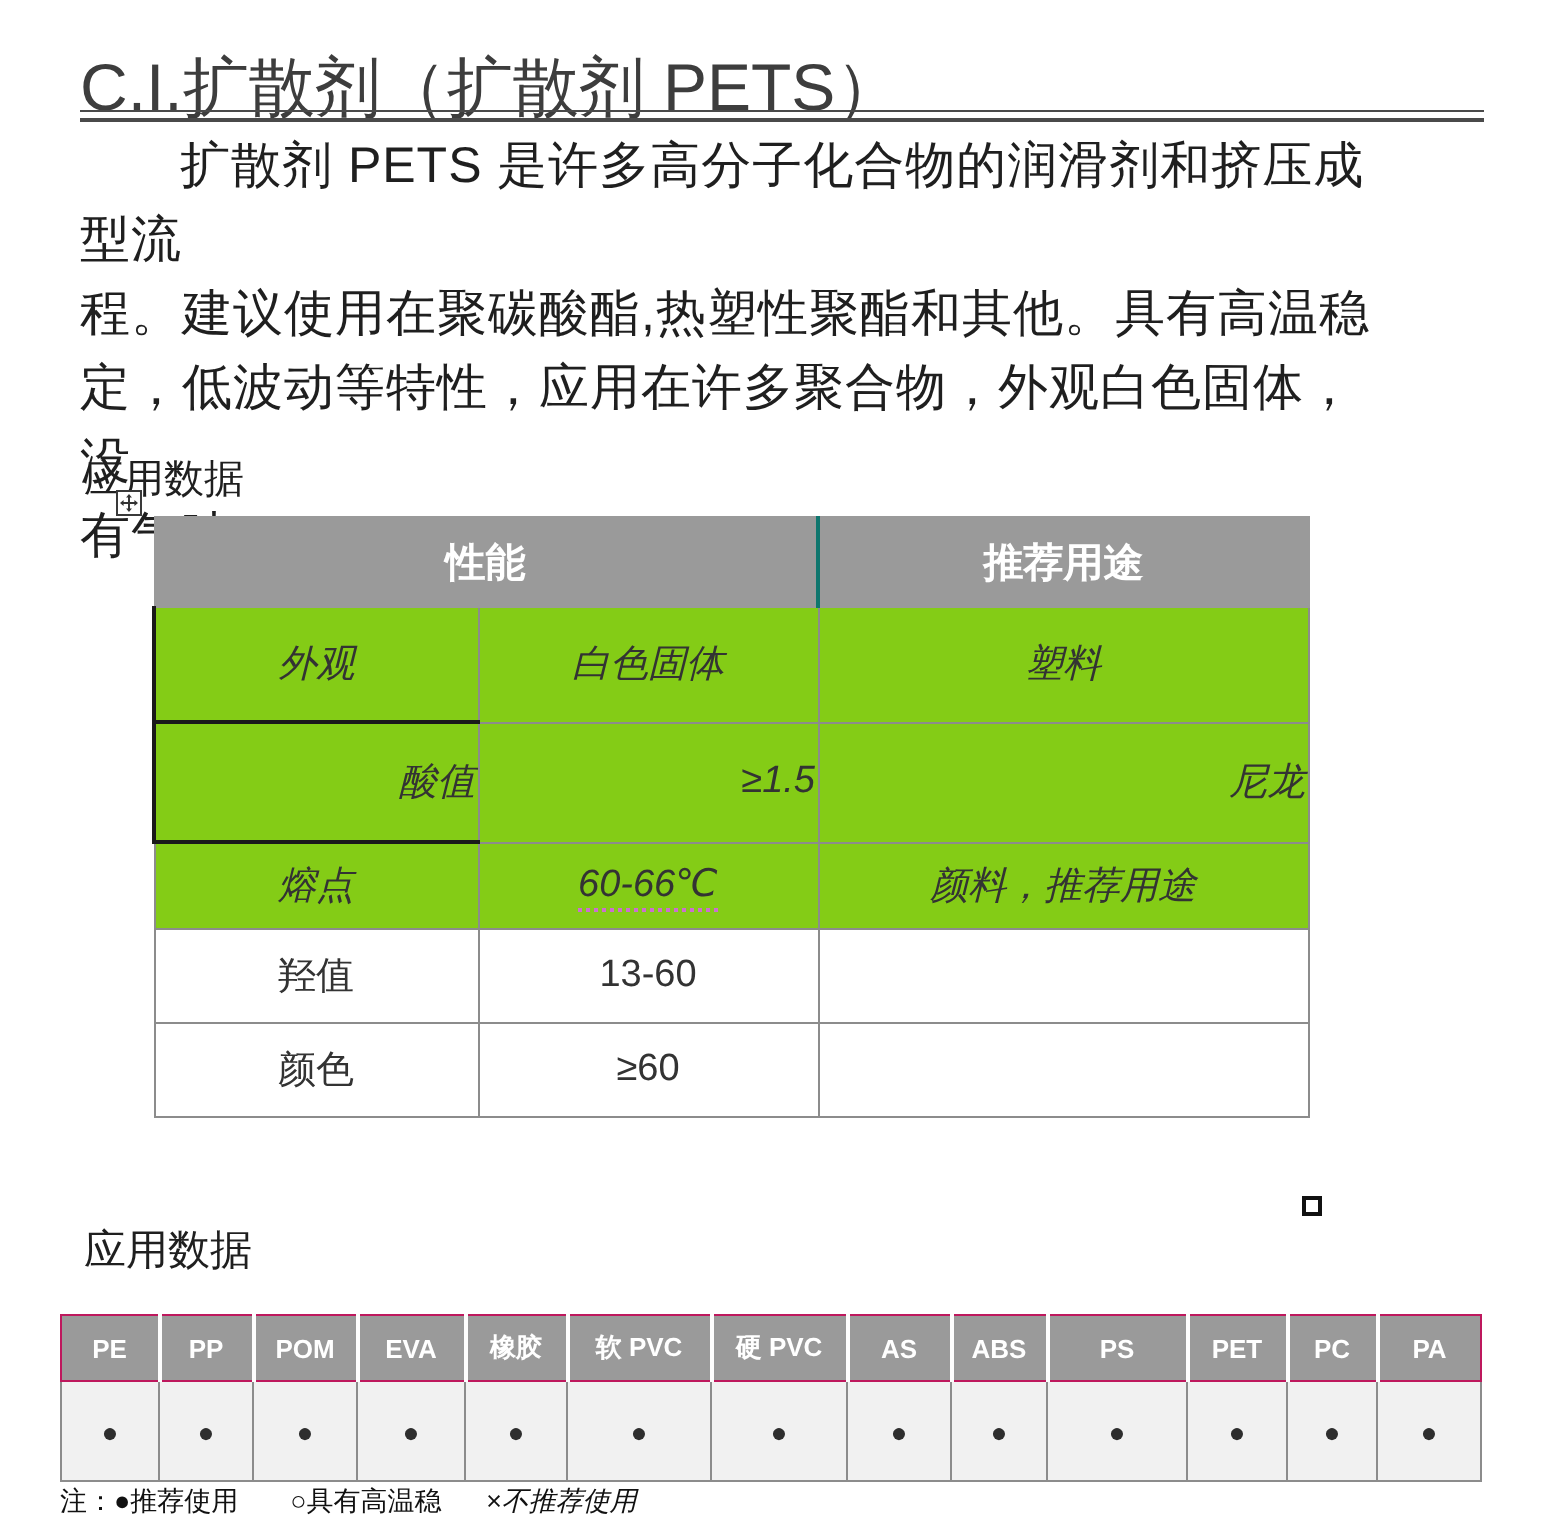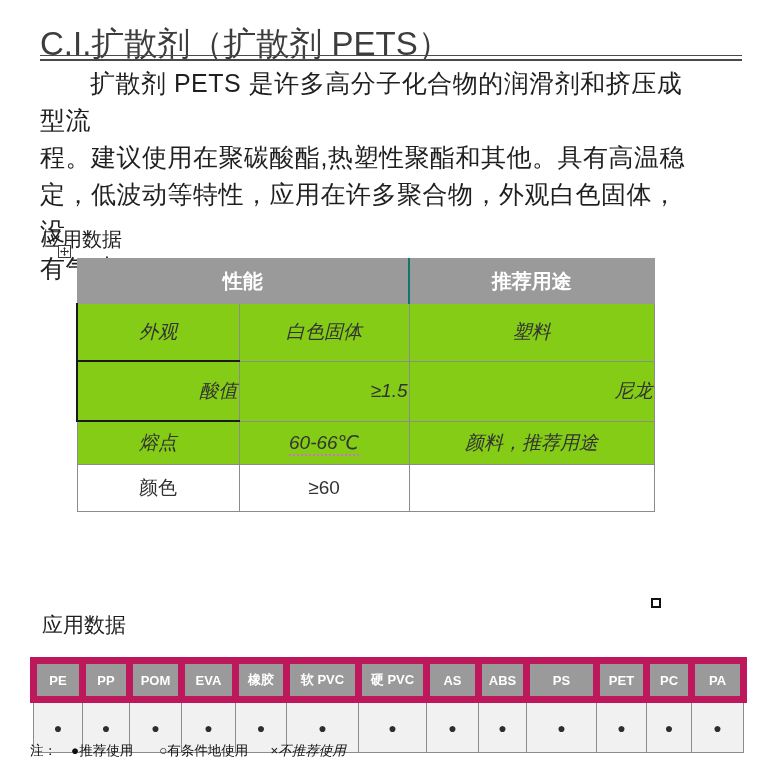--- a/index.html
+++ b/index.html
@@ -53,33 +53,33 @@
   .t1 tr.r5 td{height:44px;}
   .t1 tr.r6 td{height:44px;}
   .t1 td.dark{
     border-left:2px solid #1a1a1a;border-bottom:2px solid #1a1a1a;
   }
   .squig{border-bottom:2px dotted #cc6fcf;padding-bottom:1px;}
 
   .t2{position:absolute;left:30px;top:657px;width:710px;}
   .t2 th{
     background:#9a9a9a;color:#ffffff;font-weight:bold;font-size:13px;
-    height:30px;border:7px solid #be185d;text-align:center;vertical-align:middle;
+    height:30px;border:1px solid #be185d;text-align:center;vertical-align:middle;
     white-space:nowrap;overflow:hidden;
   }
   .t2 th + th{border-left:2px solid #fdfdfd;}
   .t2 td{
     background:#f1f1f1;border:1px solid #8c8c8c;height:47px;
     text-align:center;vertical-align:middle;font-size:14px;color:#2e2e2e;
   }
   .note{
     position:absolute;left:30px;top:742px;font-size:13.5px;color:#111;
     display:flex;align-items:baseline;white-space:nowrap;
   }
-  .note .item1{margin-left:14px;}
+  .note .item1{}
   .note .item2{margin-left:26px;}
   .note .item3{margin-left:22px;font-style:italic;}
 </style>
 </head>
 <body>
 
 <div class="page-title">C.I.扩散剂（扩散剂 PETS）</div>
 <div class="title-rule"></div>
 
 <div class="intro">扩散剂 PETS 是许多高分子化合物的润滑剂和挤压成型流
@@ -117,20 +117,25 @@
     </tr>
     <tr class="g r2">
       <td class="dark">酸值</td>
       <td>≥1.5</td>
       <td>尼龙</td>
     </tr>
     <tr class="g r3">
       <td>熔点</td>
       <td><span class="squig">60-66℃</span></td>
       <td>颜料，推荐用途</td>
+    </tr>
+    <tr class="w r4">
+      <td>羟值</td>
+      <td>13-60</td>
+      <td></td>
     </tr>
     <tr class="w r6">
       <td>颜色</td>
       <td>≥60</td>
       <td></td>
     </tr>
   </tbody>
 </table>
 
 <div class="resize-handle"></div>
@@ -185,15 +190,15 @@
       <td>●</td>
       <td>●</td>
       <td>●</td>
     </tr>
   </tbody>
 </table>
 
 <div class="note">
   <span>注：</span>
   <span class="item1">●推荐使用</span>
-  <span class="item2">○有条件地使用</span>
+  <span class="item2">○具有高温稳</span>
   <span class="item3">×不推荐使用</span>
 </div>
 
 </body></html>

